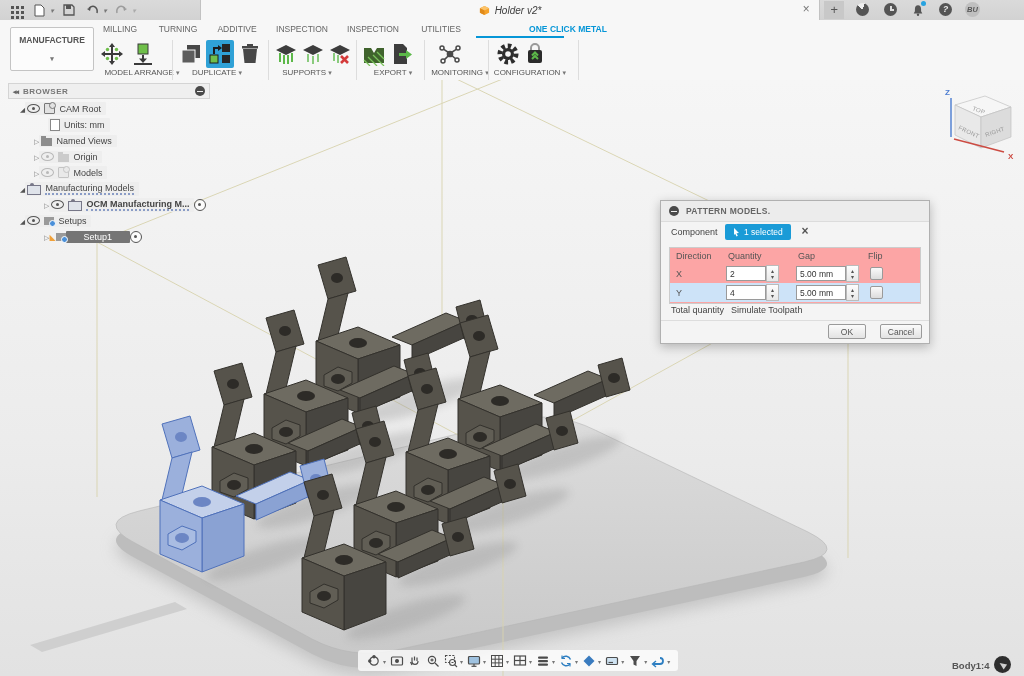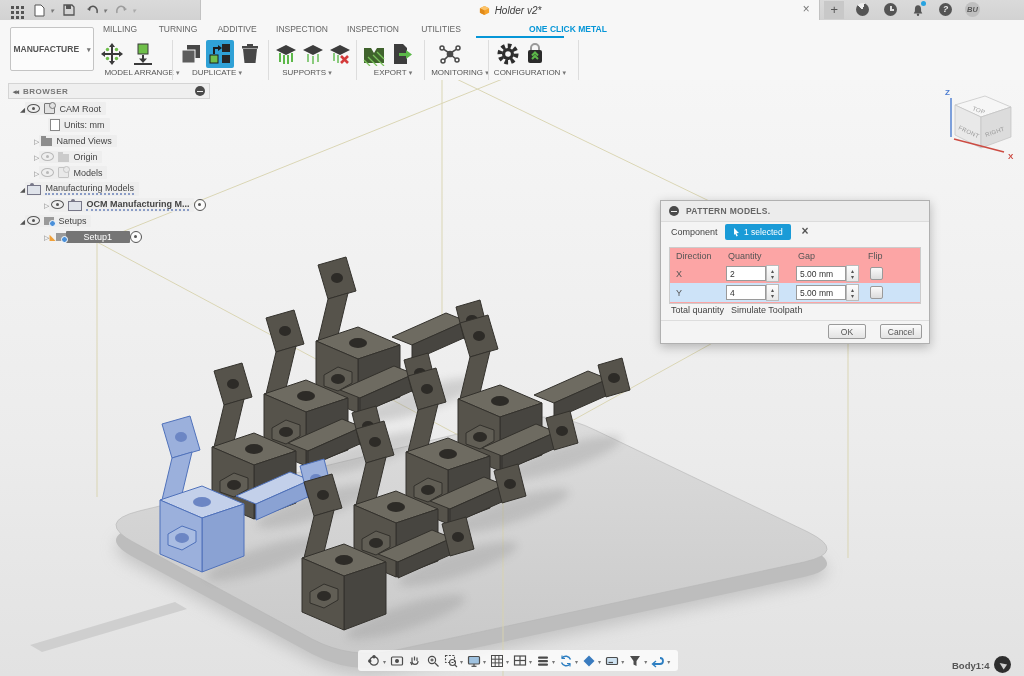--- a/index.html
+++ b/index.html
@@ -24,21 +24,21 @@
   #ic-clock::after{content:"";position:absolute;left:6px;top:3px;width:1.5px;height:4px;background:#ddd;}
   #ic-clock::before{content:"";position:absolute;left:6px;top:6px;width:4px;height:1.5px;background:#ddd;}
   #bell{left:911px;}
   #bell .dot{position:absolute;right:-1px;top:-2px;width:5px;height:5px;border-radius:50%;background:#27a3e0;}
   #ic-help{left:939px;width:13px;height:13px;background:#555;color:#eee;font-weight:bold;font-size:9px;line-height:13px;text-align:center;position:absolute;top:3px;}
   #ic-help::after{content:"?";}
   #avatar{left:965px;width:15px;height:15px;top:2px;background:#bfbfbf;color:#555;font-size:7.5px;font-weight:bold;line-height:15px;text-align:center;position:absolute;}
 
   
   #ribbon{position:absolute;left:0;top:20px;width:1024px;height:60px;background:#f7f7f7;border-bottom:1px solid #c8c8c8;}
-  #ws-btn{position:absolute;left:10px;top:7px;width:82px;height:42px;background:#fcfcfc;border:1px solid #c4c4c4;border-radius:2px;display:flex;align-items:center;justify-content:center;gap:8px;font-weight:bold;color:#555;font-size:8.5px;}
+  #ws-btn{position:absolute;left:10px;top:7px;width:82px;height:42px;background:#fcfcfc;border:1px solid #c4c4c4;border-radius:2px;display:flex;align-items:center;justify-content:center;gap:8px;font-weight:bold;color:#555;font-size:8.5px;flex-direction:column;}
   .rtab{position:absolute;top:4px;height:12px;font-size:8.5px;color:#666;text-align:center;}
   .rtab.active{color:#0696d7;font-weight:bold;margin-left:48px;}
   .rtab-underline{position:absolute;top:16px;height:2px;background:#0696d7;}
   .sep{position:absolute;top:20px;height:52px;width:1px;background:#ddd;}
   .ric{position:absolute;top:22px;width:24px;height:24px;}
   .ric svg{width:100%;height:100%;}
   .ric.active{background:#2fa1d6;border-radius:2px;padding:2px;width:24px;height:24px;top:20px;}
   .glabel{position:absolute;top:48px;font-size:8px;color:#555;text-align:center;white-space:nowrap;}
 
   

